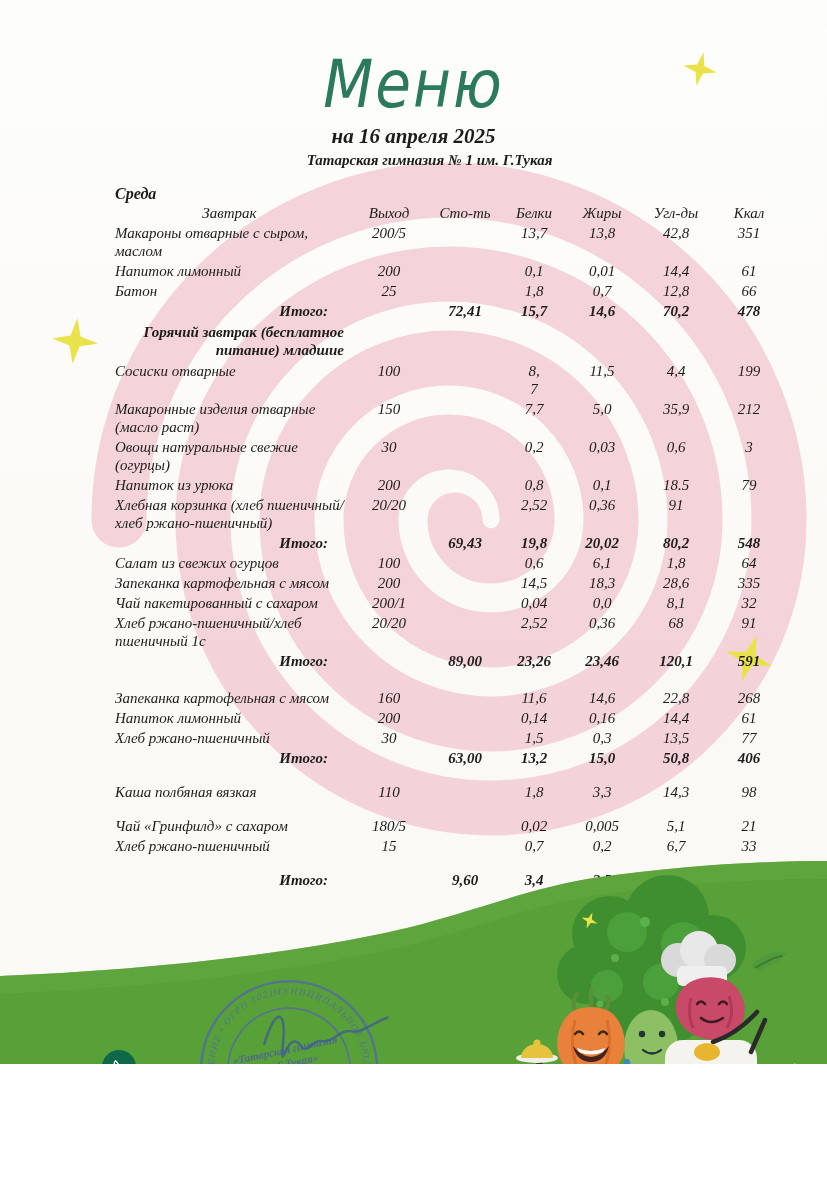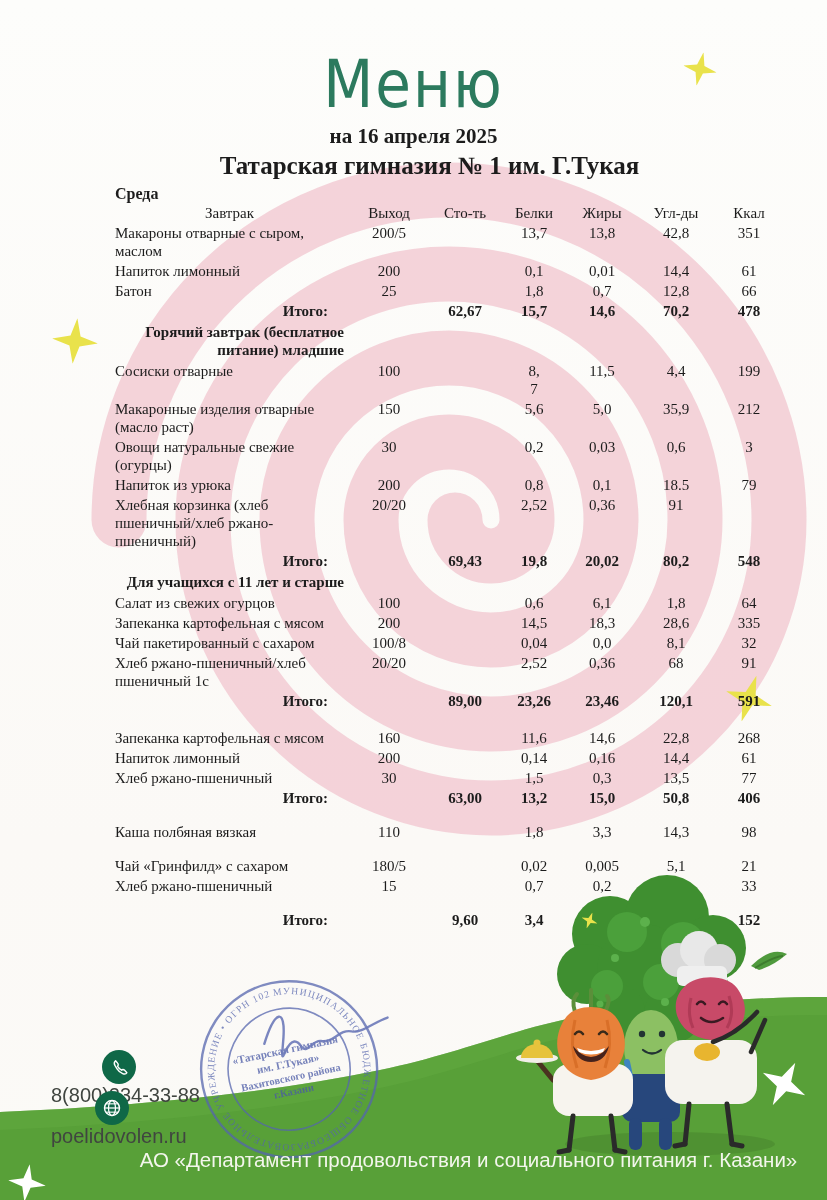--- a/index.html
+++ b/index.html
@@ -6,42 +6,42 @@
     --accent-green:#2c7a5e;
     --hill-green:#58a038;
     --pink:#f2cbd4;
     --stamp-blue:#5565ae;
     --sparkle-yellow:#e9e24b;
     --icon-green:#0f6847;
     --footer-white:#f3f6ec;
   }
   html,body{margin:0;padding:0;}
   .page{
-    position:relative;width:827px;height:1200px;overflow:hidden;
+    position:relative;width:827px;height:1064px;overflow:hidden;
     background:linear-gradient(180deg,#fdfdfb 0%,#fbf9f6 70%,#fbfaf7 100%);
-    font-family:"Liberation Serif", serif;color:#1c1c1c;
+    font-family:"Liberation Serif", serif;color:#1c1c1c;font-style:italic;
   }
   
   .spiral{position:absolute;left:0;top:0;z-index:1;}
   
   .sparkle{
     position:absolute;
     clip-path:polygon(50% 0%, 61% 39%, 100% 50%, 61% 61%, 50% 100%, 39% 61%, 0% 50%, 39% 39%);
     background:var(--sparkle-yellow);
   }
   .sparkle.white{background:#ffffff;}
   
   .header{position:absolute;top:52px;left:0;right:0;text-align:center;z-index:2;}
   .menu-title{
     font-family:"DejaVu Sans", sans-serif;font-size:58px;line-height:66px;
     color:var(--accent-green);letter-spacing:2px;display:inline-block;
     transform:scaleY(1.12);font-weight:400;
   }
   .date-line{font-size:21px;font-weight:bold;margin-top:6px;}
-  .school-line{font-size:25px;font-weight:bold;margin-top:3px;margin-left:32px;}
+  .school-line{font-size:15px;font-weight:bold;margin-top:3px;margin-left:32px;}
   .weekday{position:absolute;left:115px;top:185px;font-size:16px;font-weight:bold;z-index:2;}
   
   .menu-table{position:absolute;left:115px;top:204px;width:675px;z-index:2;font-size:15px;line-height:18px;}
   .trow{display:grid;grid-template-columns:235px 78px 74px 64px 72px 76px 70px;margin-bottom:2px;}
   .cell{white-space:pre-line;text-align:center;}
   .c-name{text-align:left;padding-right:6px;}
   .thead .cell{text-align:center;}
   .thead .c-name{text-align:center;}
   .trow.total .cell{font-weight:bold;}
   .trow.total .c-name{text-align:right;padding-right:22px;}
@@ -138,21 +138,21 @@
           <span class="cell c-out">25</span>
           <span class="cell c-cost"></span>
           <span class="cell c-protein">1,8</span>
           <span class="cell c-fat">0,7</span>
           <span class="cell c-carbs">12,8</span>
           <span class="cell c-kcal">66</span>
         </div>
         <div class="trow total">
           <span class="cell c-name">Итого:</span>
           <span class="cell c-out"></span>
-          <span class="cell c-cost">62,67</span>
+          <span class="cell c-cost">72,41</span>
           <span class="cell c-protein">15,7</span>
           <span class="cell c-fat">14,6</span>
           <span class="cell c-carbs">70,2</span>
           <span class="cell c-kcal">478</span>
         </div>
         <div class="trow section">
           <span class="cell c-name">Горячий завтрак (бесплатное питание) младшие</span>
           <span class="cell c-out"></span>
           <span class="cell c-cost"></span>
           <span class="cell c-protein"></span>
@@ -167,21 +167,21 @@
           <span class="cell c-protein">8,
 7</span>
           <span class="cell c-fat">11,5</span>
           <span class="cell c-carbs">4,4</span>
           <span class="cell c-kcal">199</span>
         </div>
         <div class="trow item">
           <span class="cell c-name">Макаронные изделия отварные (масло раст)</span>
           <span class="cell c-out">150</span>
           <span class="cell c-cost"></span>
-          <span class="cell c-protein">5,6</span>
+          <span class="cell c-protein">7,7</span>
           <span class="cell c-fat">5,0</span>
           <span class="cell c-carbs">35,9</span>
           <span class="cell c-kcal">212</span>
         </div>
         <div class="trow item">
           <span class="cell c-name">Овощи натуральные свежие (огурцы)</span>
           <span class="cell c-out">30</span>
           <span class="cell c-cost"></span>
           <span class="cell c-protein">0,2</span>
           <span class="cell c-fat">0,03</span>
@@ -207,50 +207,41 @@
         </div>
         <div class="trow total">
           <span class="cell c-name">Итого:</span>
           <span class="cell c-out"></span>
           <span class="cell c-cost">69,43</span>
           <span class="cell c-protein">19,8</span>
           <span class="cell c-fat">20,02</span>
           <span class="cell c-carbs">80,2</span>
           <span class="cell c-kcal">548</span>
         </div>
-        <div class="trow section">
-          <span class="cell c-name">Для учащихся с 11 лет и старше</span>
-          <span class="cell c-out"></span>
-          <span class="cell c-cost"></span>
-          <span class="cell c-protein"></span>
-          <span class="cell c-fat"></span>
-          <span class="cell c-carbs"></span>
-          <span class="cell c-kcal"></span>
-        </div>
         <div class="trow item">
           <span class="cell c-name">Салат из свежих огурцов</span>
           <span class="cell c-out">100</span>
           <span class="cell c-cost"></span>
           <span class="cell c-protein">0,6</span>
           <span class="cell c-fat">6,1</span>
           <span class="cell c-carbs">1,8</span>
           <span class="cell c-kcal">64</span>
         </div>
         <div class="trow item">
           <span class="cell c-name">Запеканка картофельная с мясом</span>
           <span class="cell c-out">200</span>
           <span class="cell c-cost"></span>
           <span class="cell c-protein">14,5</span>
           <span class="cell c-fat">18,3</span>
           <span class="cell c-carbs">28,6</span>
           <span class="cell c-kcal">335</span>
         </div>
         <div class="trow item">
           <span class="cell c-name">Чай пакетированный с сахаром</span>
-          <span class="cell c-out">100/8</span>
+          <span class="cell c-out">200/1</span>
           <span class="cell c-cost"></span>
           <span class="cell c-protein">0,04</span>
           <span class="cell c-fat">0,0</span>
           <span class="cell c-carbs">8,1</span>
           <span class="cell c-kcal">32</span>
         </div>
         <div class="trow item">
           <span class="cell c-name">Хлеб ржано-пшеничный/хлеб пшеничный 1с</span>
           <span class="cell c-out">20/20</span>
           <span class="cell c-cost"></span>

